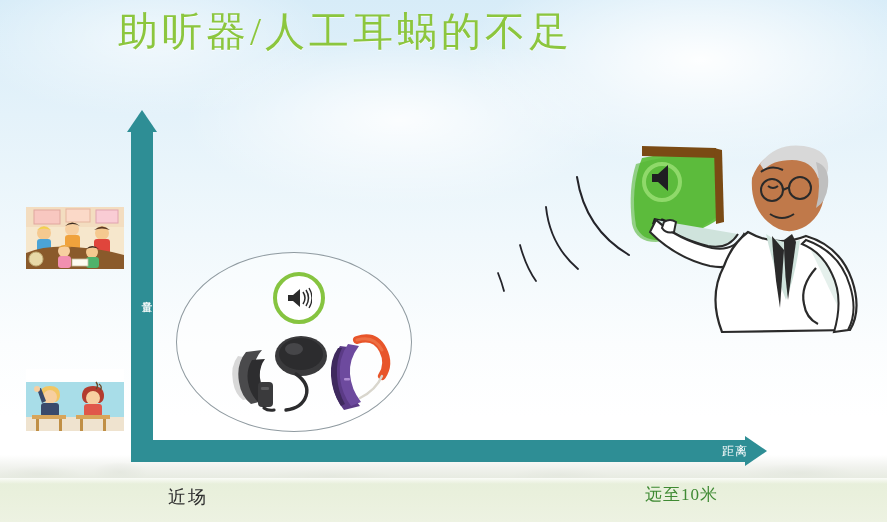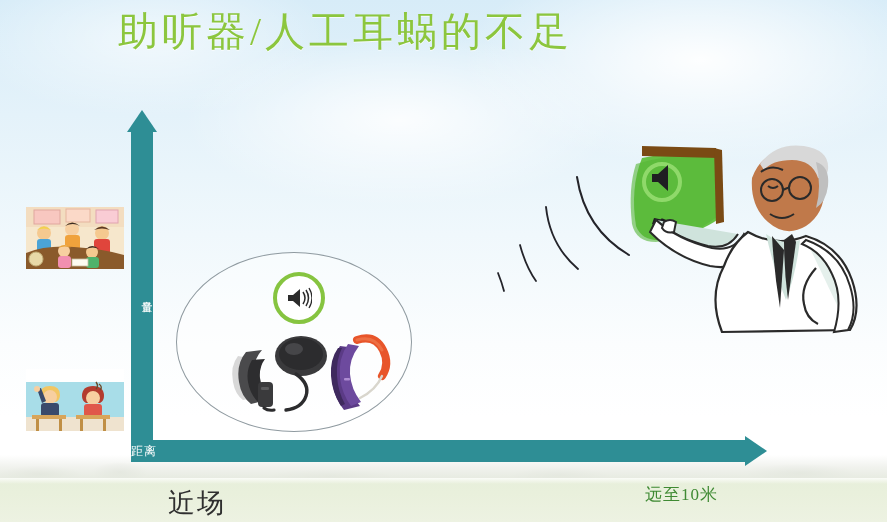--- a/index.html
+++ b/index.html
@@ -73,28 +73,28 @@
   }
   .axis-v-label{
     position:absolute;left:131px;top:270px;width:22px;
     color:#ffffff;font-size:11px;line-height:12px;
     text-align:center;letter-spacing:1px;
     writing-mode:vertical-rl;
     height:46px;
   }
   .axis-h-label{
     position:absolute;left:131px;top:440px;width:617px;height:22px;
-    color:#ffffff;font-size:12px;line-height:22px;text-align:left;
+    color:#ffffff;font-size:12px;line-height:22px;text-align:right;
     letter-spacing:1px;
   }
   
   .cap-near{
     position:absolute;left:168px;top:485px;
     font-family:"Liberation Serif", serif;
-    font-size:27px;color:#2f2f2f;letter-spacing:2px;
+    font-size:18px;color:#2f2f2f;letter-spacing:2px;
   }
   .cap-far{
     position:absolute;left:645px;top:483px;
     font-family:"Liberation Serif", serif;
     font-size:17px;color:#3f8a33;letter-spacing:1px;
   }
   
   .thumb{position:absolute;overflow:hidden;}
   .thumb1{left:26px;top:207px;width:98px;height:62px;background:#f2e2c8;}
   .thumb2{left:26px;top:369px;width:98px;height:62px;background:#bfe6ef;}

